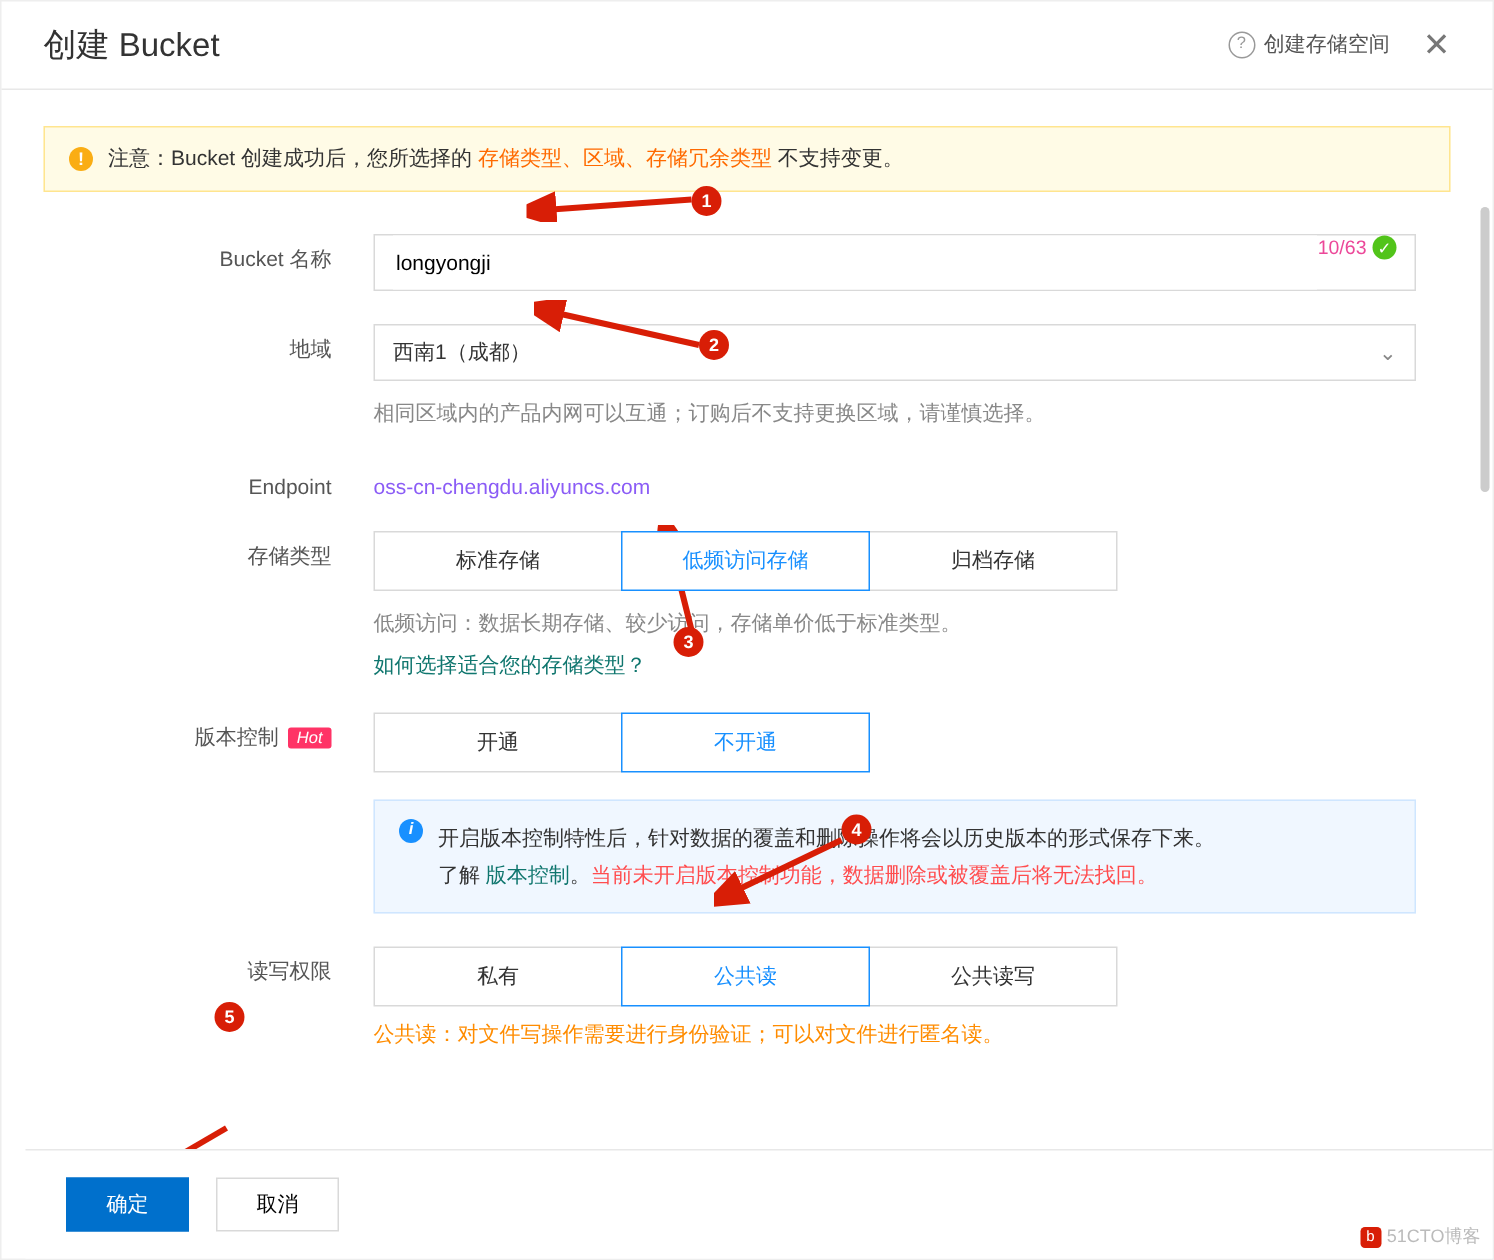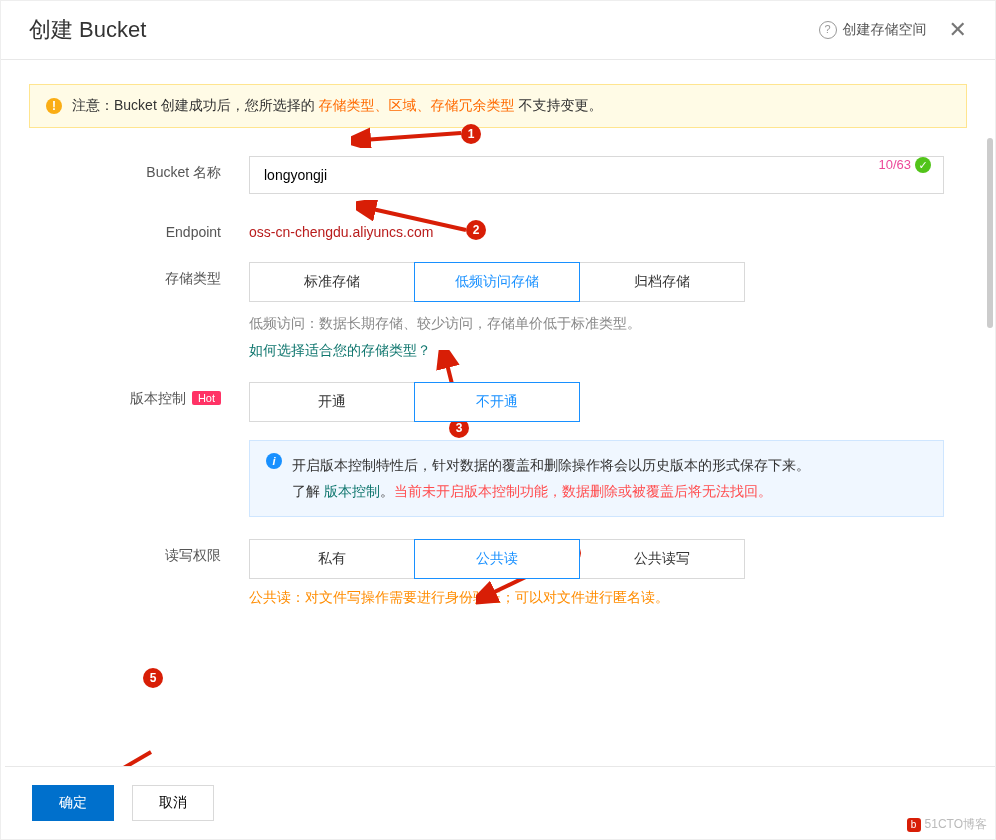--- a/index.html
+++ b/index.html
@@ -24,32 +24,32 @@
   .counter{color:#ec4899;font-size:13px;margin-right:4px;}
   .check-icon{width:16px;height:16px;border-radius:50%;background:#52c41a;color:#fff;display:inline-flex;align-items:center;justify-content:center;font-size:11px;}
   .select-box{display:flex;align-items:center;justify-content:space-between;border:1px solid #d9d9d9;height:38px;padding:0 12px;box-sizing:border-box;width:695px;cursor:pointer;}
   .chevron{color:#888;}
   .hint{color:#888;margin-top:10px;line-height:1.6;}
   .link{color:#0f766e;cursor:pointer;}
   .segmented{display:flex;}
   .seg-btn{min-width:128px;height:38px;display:flex;align-items:center;justify-content:center;border:1px solid #d9d9d9;cursor:pointer;background:#fff;color:#333;margin-left:-1px;padding:0 18px;font-family:Liberation Serif, serif;}
   .seg-btn:first-child{margin-left:0;}
   .seg-btn.active{border-color:#1890ff;color:#1890ff;position:relative;z-index:1;}
-  .hot-badge{background:#ff3366;color:#fff;font-size:11px;padding:1px 6px;border-radius:2px;margin-left:6px;vertical-align:1px;}
+  .hot-badge{background:#ff3366;color:#fff;font-size:11px;padding:1px 6px;border-radius:2px;margin-left:6px;font-style:italic;vertical-align:1px;}
   .info-panel{background:#f0f7ff;border:1px solid #cfe6ff;padding:12px 16px;display:flex;gap:10px;width:695px;box-sizing:border-box;line-height:1.8;}
   .info-panel .red{color:#ff4d4f;}
   .orange-hint{color:#ff8c00;margin-top:10px;}
-  .footer{position:absolute;left:4px;right:0;bottom:0;padding:18px 27px;border-top:1px solid #e8e8e8;display:flex;gap:18px;background:#fff;}
+  .footer{position:absolute;left:16px;right:0;bottom:0;padding:18px 27px;border-top:1px solid #e8e8e8;display:flex;gap:18px;background:#fff;}
   .btn{height:36px;padding:0 26px;border:1px solid #d9d9d9;background:#fff;cursor:pointer;font-size:14px;}
   .btn-primary{background:#0070cc;color:#fff;border-color:#0070cc;}
   .anno-arrow{position:absolute;pointer-events:none;}
   .anno-badge{width:20px;height:20px;border-radius:50%;background:#d81e06;color:#fff;display:inline-flex;align-items:center;justify-content:center;font-size:12px;font-weight:bold;}
   .watermark{position:absolute;right:8px;bottom:6px;font-size:12px;color:#bbb;display:flex;align-items:center;gap:4px;}
   .wm-logo{width:14px;height:14px;border-radius:3px;background:#d81e06;color:#fff;display:inline-flex;align-items:center;justify-content:center;font-size:10px;}
-  .static-value{padding-top:8px;color:#b91c1c;}
+  .static-value{padding-top:8px;color:#8b5cf6;}
 </style>
 </head>
 <body>
 
 <div class="dialog">
   <div class="header">
     <div class="header-title">创建 Bucket</div>
     <div class="header-right">
       <div class="help-link">
         <span class="help-icon">?</span>
@@ -73,20 +73,30 @@
       <div class="form-label">Bucket 名称</div>
       <div class="form-field">
         <div class="text-input">
           <input value="longyongji" style="">
           <span class="counter">10/63</span>
           <span class="check-icon">✓</span>
         </div>
       </div>
     </div>
 
+    <div class="form-row">
+      <div class="form-label">地域</div>
+      <div class="form-field">
+        <div class="select-box">
+          <span>西南1（成都）</span>
+          <span class="chevron">⌄</span>
+        </div>
+        <div class="hint">相同区域内的产品内网可以互通；订购后不支持更换区域，请谨慎选择。</div>
+      </div>
+    </div>
 
     <div class="form-row">
       <div class="form-label">Endpoint</div>
       <div class="form-field static-value">oss-cn-chengdu.aliyuncs.com</div>
     </div>
 
     <div class="form-row">
       <div class="form-label">存储类型</div>
       <div class="form-field">
         <div class="segmented">

